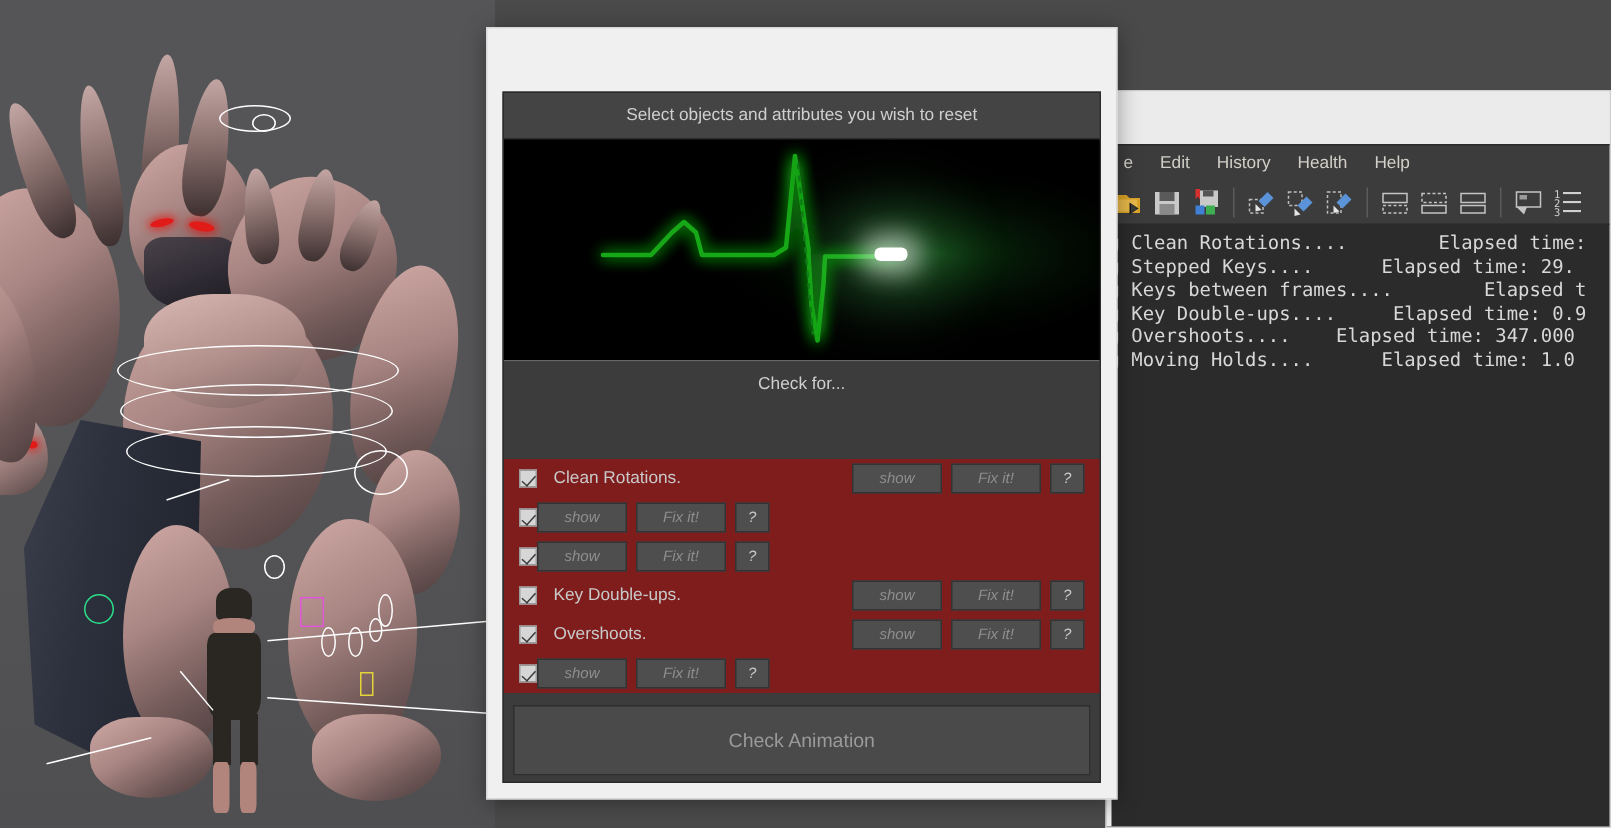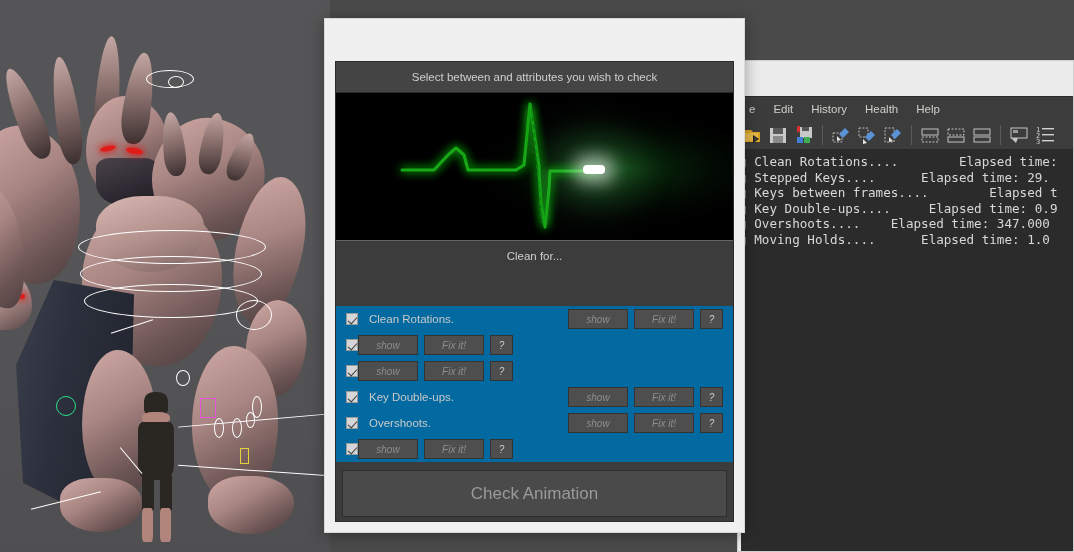--- a/index.html
+++ b/index.html
@@ -148,21 +148,21 @@
   .ecg-panel svg { position: absolute; left: 0; top: 0; }
   .ecg-blip {
     position: absolute; width: 22px; height: 9px; border-radius: 4px;
     background: #ffffff; box-shadow: 0 0 16px 9px rgba(255,255,255,.55),
       0 0 44px 26px rgba(120,255,140,.22);
   }
   .checkfor-label {
     height: 30px; display: flex; align-items: center; justify-content: center;
     color: #cfcfcf; font-size: 11.5px; background: #3c3c3c;
   }
-  .check-rows { padding: 0 6px; background: #0369a1; margin-top: 36px; }
+  .check-rows { padding: 0 6px; background: #7f1d1d; margin-top: 36px; }
   .check-row {
     display: flex; align-items: center; height: 26px; margin-bottom: 0px;
   }
   .cbox {
     width: 12px; height: 12px; background: #d6d6d6; border: 1px solid #9a9a9a;
     position: relative; flex: 0 0 auto; margin-left: 4px;
   }
   .cbox::after {
     content: ""; position: absolute; left: 3px; top: 1px;
     width: 4px; height: 8px; border: solid #3a3a3a;
@@ -179,21 +179,21 @@
     flex: 0 0 auto;
     font-style: italic;
   }
   .btn-show { width: 60px; height: 20px; margin-right: 6px; }
   .btn-fix  { width: 60px; height: 20px; margin-right: 6px; }
   .btn-help { width: 23px; height: 20px; color: #c8c8c8; margin-right: 4px; }
   .spacer-band { flex: 1 1 auto; background: #3c3c3c; }
   .btn-check {
     margin: 8px 6px 4px 6px; height: 48px;
     background: #4a4a4a; border: 1px solid #2e2e2e;
-    color: #9a9a9a; font-size: 17px;
+    color: #9a9a9a; font-size: 13px;
     display: flex; align-items: center; justify-content: center;
   }
   .btn-reset {
     margin: 0 6px 6px 6px; height: 30px;
     background: #5f5f5f; border: 1px solid #3a3a3a;
     color: #e2e2e2; font-size: 11.5px;
     display: flex; align-items: center; justify-content: center;
   }
 </style>
 </head>
@@ -378,21 +378,21 @@
       <div class="se-line">Checking Overshoots....    Elapsed time: 347.000</div>
       <div class="se-line">Checking Moving Holds....      Elapsed time: 1.0</div>
     </div>
   </div>
 
   <div class="dialog">
 
 
     <div class="dlg-body">
 
-      <div class="dlg-header-text">Select between and attributes you wish to check</div>
+      <div class="dlg-header-text">Select objects and attributes you wish to reset</div>
 
       <div class="ecg-panel">
         <svg width="399" height="153" viewBox="0 0 399 153">
           <defs>
             <filter id="glow" x="-60%" y="-60%" width="220%" height="220%">
               <feGaussianBlur stdDeviation="5" result="b"></feGaussianBlur>
               <feMerge>
                   <feMergeNode in="b"></feMergeNode>
                   <feMergeNode in="b"></feMergeNode>
                   <feMergeNode in="SourceGraphic"></feMergeNode>
@@ -404,21 +404,21 @@
             </radialGradient>
           </defs>
           <rect x="0" y="0" width="399" height="153" fill="#000"></rect>
           <ellipse cx="248" cy="76" rx="168" ry="66" fill="url(#ambient)"></ellipse>
           <polyline points="66,77 98,77 112,62 120,55 128,62 132,77 178,77 180,77 188,72 194,11 203,73 203,77 205,110 209,134 213,96 214,78 260,78 262,78" fill="none" stroke="#17a817" stroke-width="3" stroke-linejoin="round" stroke-linecap="round" filter="url(#glow)"></polyline>
           <line x1="196" y1="16" x2="206" y2="130" stroke="#0e7a12" stroke-width="1.6" stroke-dasharray="4 4" filter="url(#glow)"></line>
         </svg>
         <div class="ecg-blip" style="left:247px; top:72px;"></div>
       </div>
 
-      <div class="checkfor-label">Clean for...</div>
+      <div class="checkfor-label">Check for...</div>
 
       <div class="check-rows">
 
         <div class="check-row">
           <div class="cbox"></div>
           <div class="crow-label">Clean Rotations.</div>
           <div class="btn btn-show">show</div>
           <div class="btn btn-fix">Fix it!</div>
           <div class="btn btn-help">?</div>
         </div>

